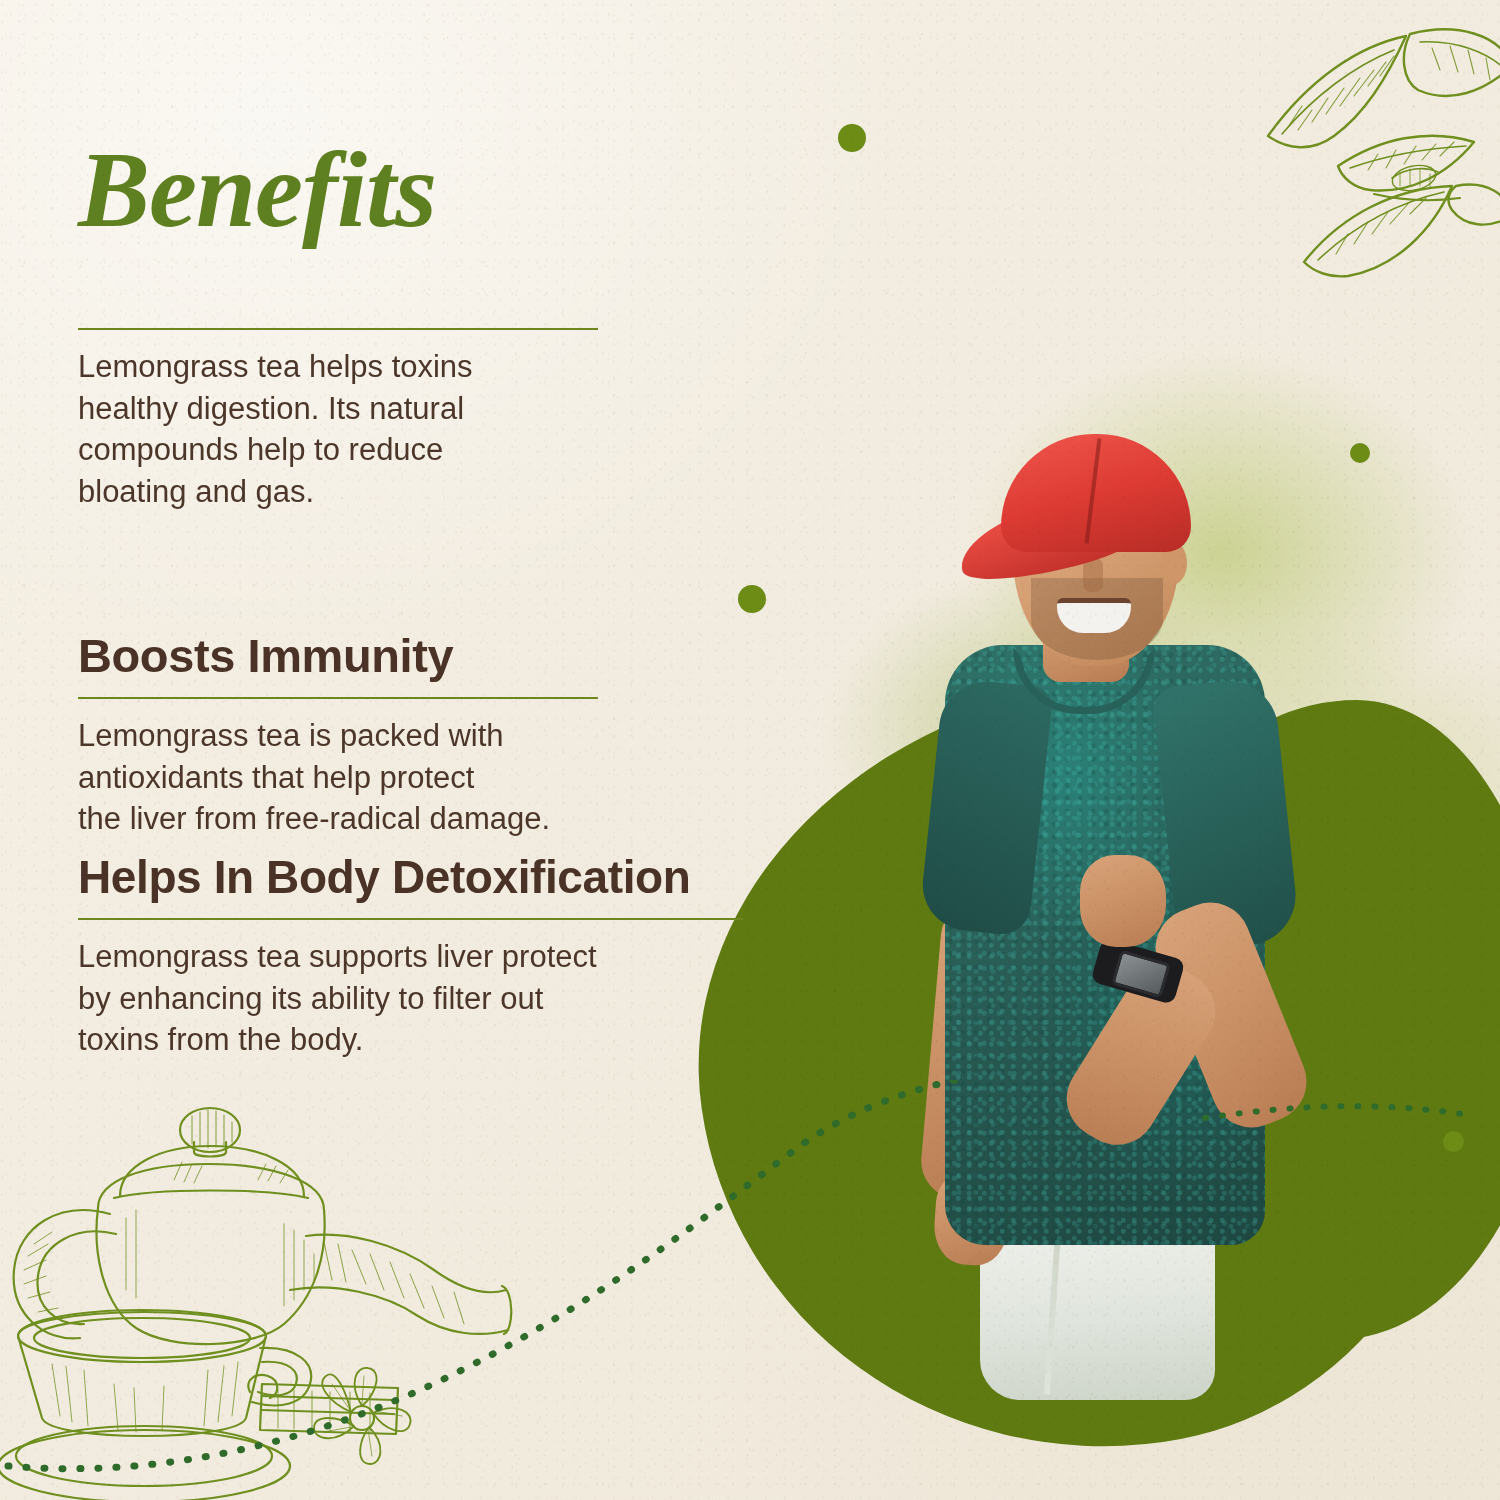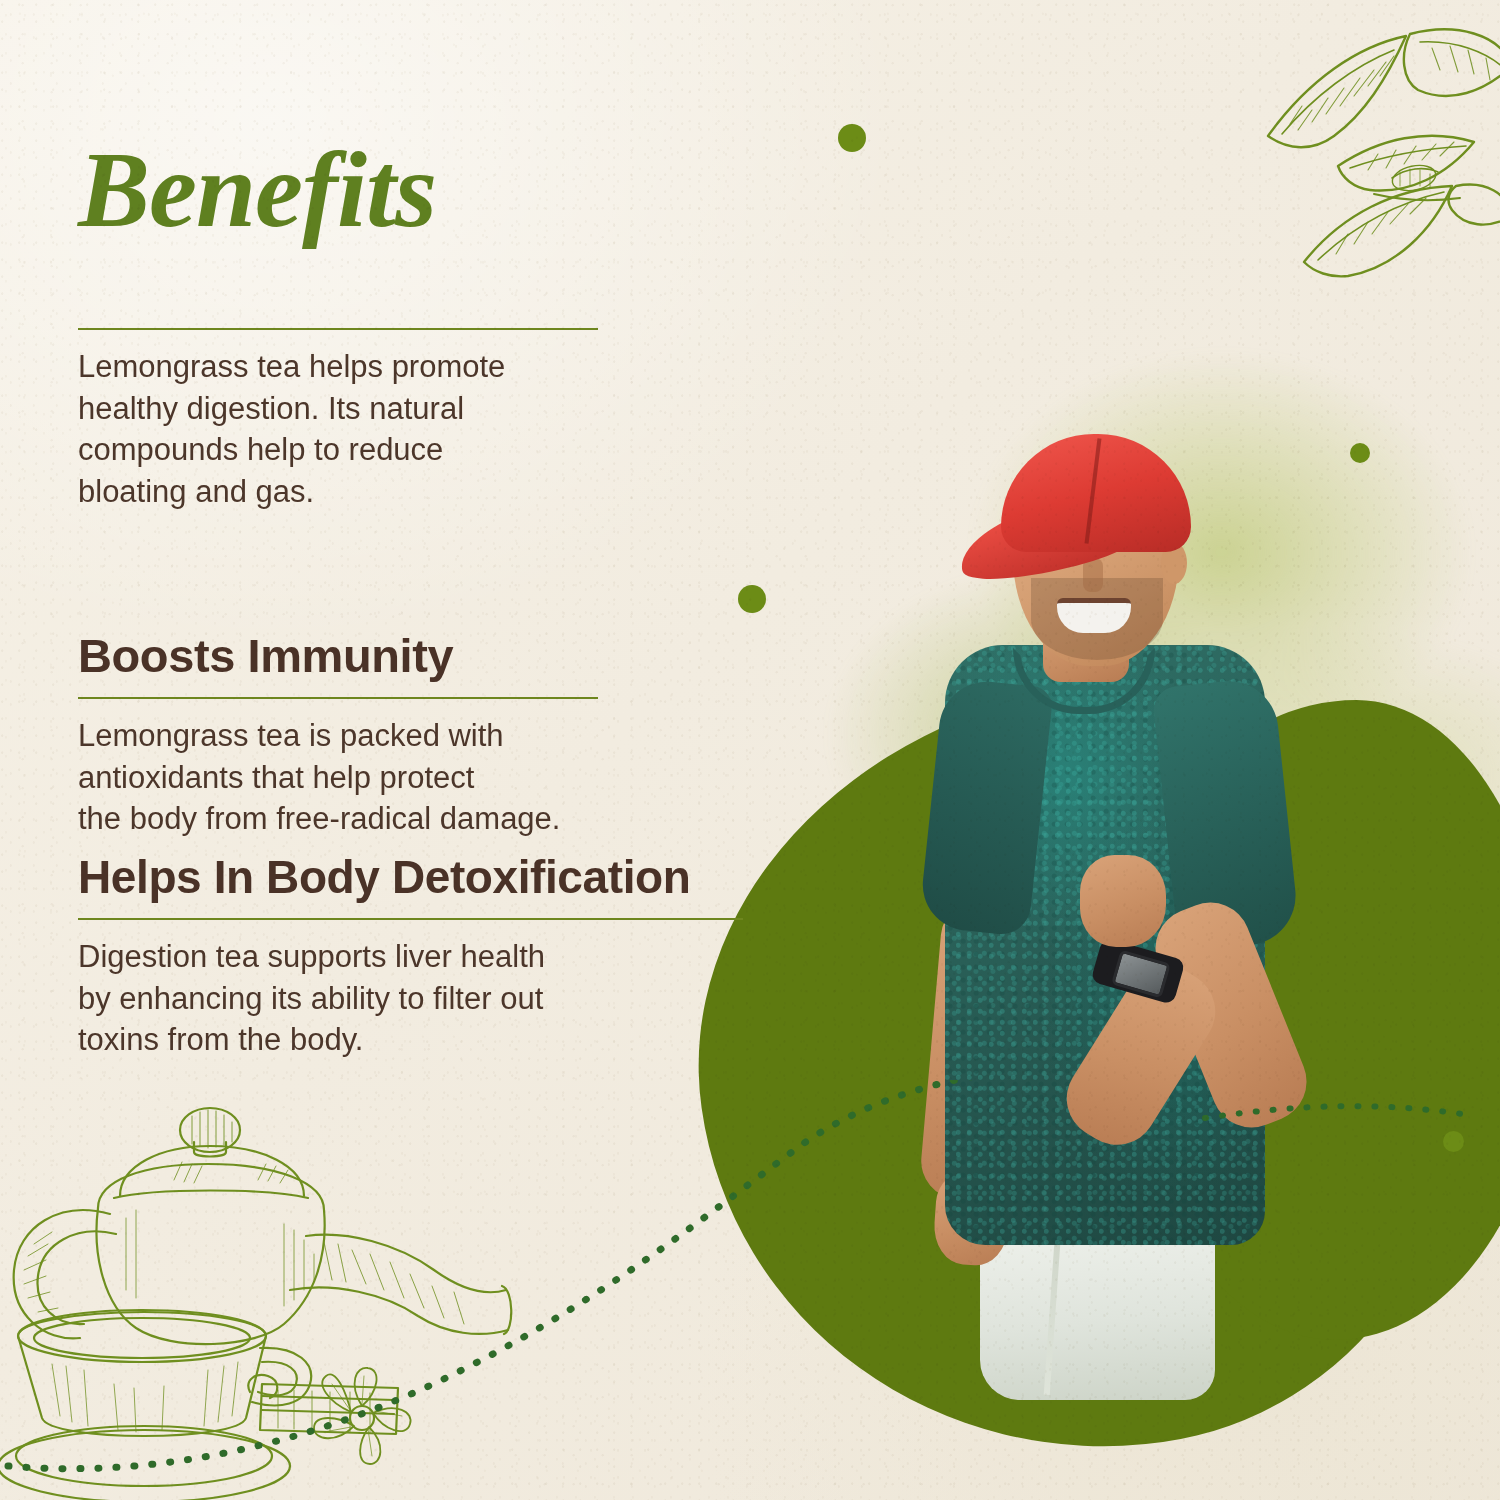--- a/index.html
+++ b/index.html
@@ -472,36 +472,36 @@
 
   <div class="dot" id="dot-a"></div>
   <div class="dot" id="dot-b"></div>
   <div class="dot" id="dot-c"></div>
   <div class="dot" id="dot-d"></div>
 
   <div id="title">Benefits</div>
 
   <div class="benefit" id="b0">
     <div class="b-rule"></div>
-    <div class="b-body">Lemongrass tea helps promote
+    <div class="b-body">Lemongrass tea helps toxins
 healthy digestion. Its natural
 compounds help to reduce
 bloating and gas.</div>
   </div>
 
   <div class="benefit" id="b1">
     <div class="b-head">Boosts Immunity</div>
     <div class="b-rule"></div>
     <div class="b-body">Lemongrass tea is packed with
 antioxidants that help protect
-the body from free-radical damage.</div>
+the liver from free-radical damage.</div>
   </div>
 
   <div class="benefit" id="b2">
     <div class="b-head">Helps In Body Detoxification</div>
     <div class="b-rule"></div>
-    <div class="b-body">Digestion tea supports liver health
+    <div class="b-body">Lemongrass tea supports liver protect
 by enhancing its ability to filter out
 toxins from the body.</div>
   </div>
 
   <div id="grain"></div>
 </div>
 
 </body></html>

